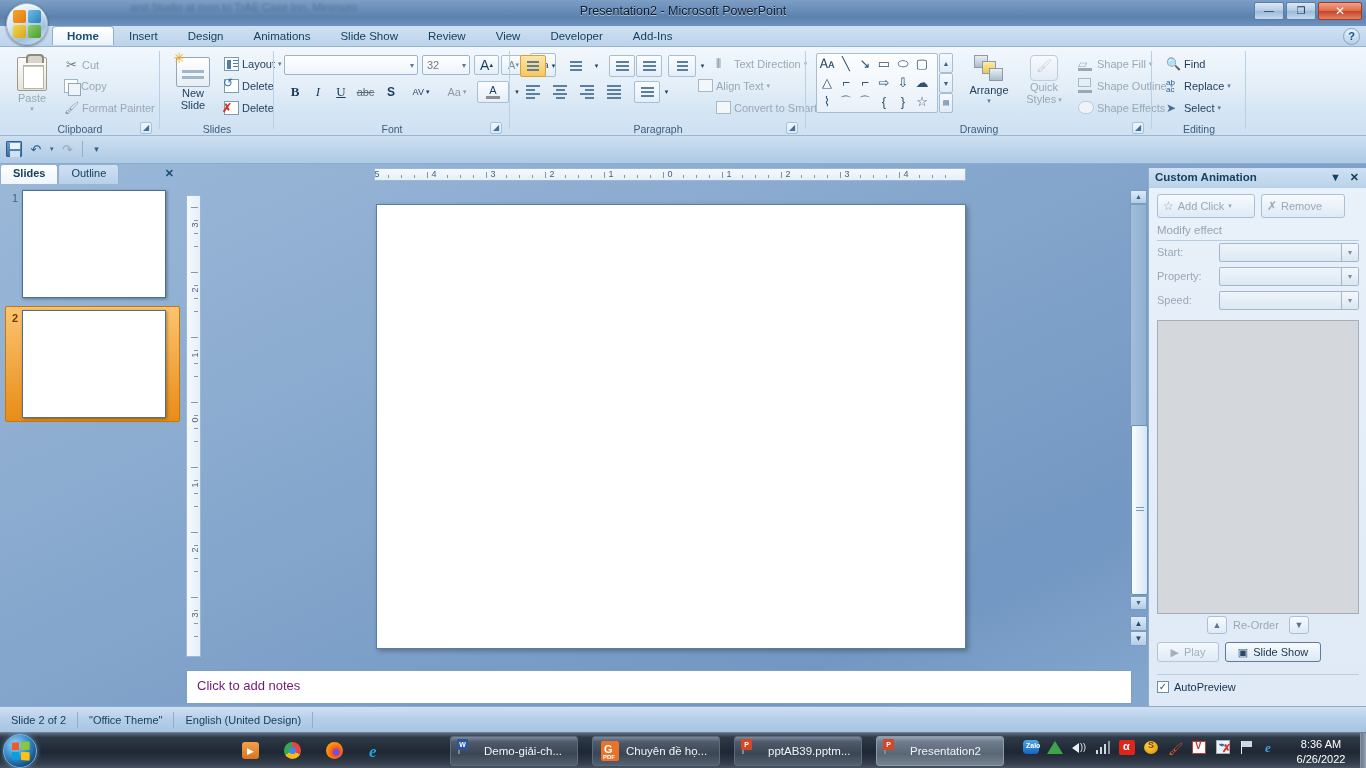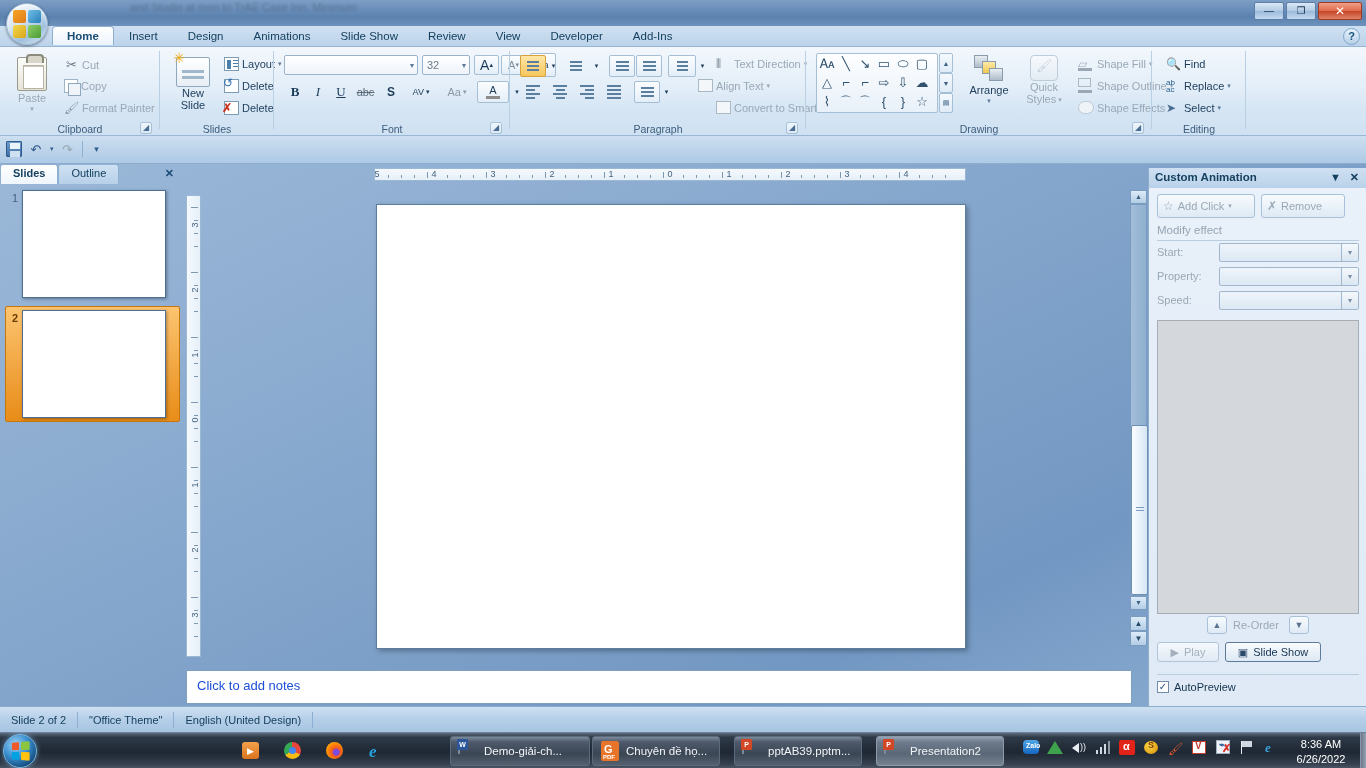--- a/index.html
+++ b/index.html
@@ -273,21 +273,21 @@
   .slide {
     position:absolute; left:376px; top:204px; width:590px; height:445px;
     background:#fff; border:1px solid #5b7da0;
     box-shadow: 2px 2px 5px rgba(0,0,0,.3);
   }
 
   
   .notes {
     position:absolute; left:186px; top:670px; width:946px; height:34px;
     background:#fff; border:1px solid #7f9fc0;
-    font-size:13px; color:#1d4ed8; padding:7px 0 0 10px;
+    font-size:13px; color:#701a75; padding:7px 0 0 10px;
   }
 
   
   .vscroll { position:absolute; left:1130px; top:190px; width:17px; height:420px; }
   .vs-track { position:absolute; left:0; top:14px; width:17px; height:392px;
               background:linear-gradient(90deg,#a2bdd9,#8fb0d0); border:1px solid #7b9cbf; }
   .vs-btn {
     position:absolute; left:0; width:17px; height:14px; border:1px solid #7b9cbf;
     background:linear-gradient(180deg,#dcebf8,#b3cde6);
     font-size:7px; color:#3b5f82; text-align:center; line-height:12px;
@@ -436,20 +436,21 @@
     font-size:7px; color:#fff; text-align:center; line-height:11px; font-weight:bold;
   }
 </style>
 </head>
 <body>
 
 <div class="app">
 
   <div class="titlebar">
     <div class="titlebar-ghost">and Studio at mon to TrAE Case Inn.  Minimum</div>
+    <div class="title-text">Presentation2 - Microsoft PowerPoint</div>
     <div class="win-btns">
       <div class="win-btn">—</div>
       <div class="win-btn">❐</div>
       <div class="win-btn close">✕</div>
     </div>
   </div>
 
   <div class="orb">
     <div class="orb-inner">
       <i class="q1"></i>
@@ -1008,21 +1009,21 @@
       <span class="tb-ico">
         <span style="position:absolute;left:1px;top:1px;width:17px;height:17px;border-radius:50%;background:radial-gradient(circle at 60% 60%,#7b4ae0 0 18%,#f4591f 30%,#ff9500 65%,#ffd24a 100%);display:block"></span>
       </span>
     </div>
     <div class="tb-btn quick" style="left:362px;width:30px">
       <span class="tb-ico">
         <span style="position:absolute;left:2px;top:1px;color:#26a3dd;font-size:17px;font-style:italic;font-family:'Liberation Serif',serif;font-weight:bold">e</span>
       </span>
     </div>
 
-    <div class="tb-btn" style="left:450px;width:140px">
+    <div class="tb-btn" style="left:450px;width:128px">
       <span class="tb-ico">
         <span class="docico"><span class="badge" style="background:#2b579a">W</span></span>
       </span>
       <span>Demo-giải-ch...</span>
     </div>
     <div class="tb-btn" style="left:592px;width:128px">
       <span class="tb-ico">
         <span style="position:absolute;left:1px;top:0;width:18px;height:20px;background:#e8742a;border-radius:2px;display:block"></span>
         <span style="position:absolute;left:4px;top:2px;color:#fff;font-size:11px;font-weight:bold">G</span>
         <span style="position:absolute;left:3px;bottom:1px;color:#fff;font-size:6px;font-weight:bold">PDF</span>

